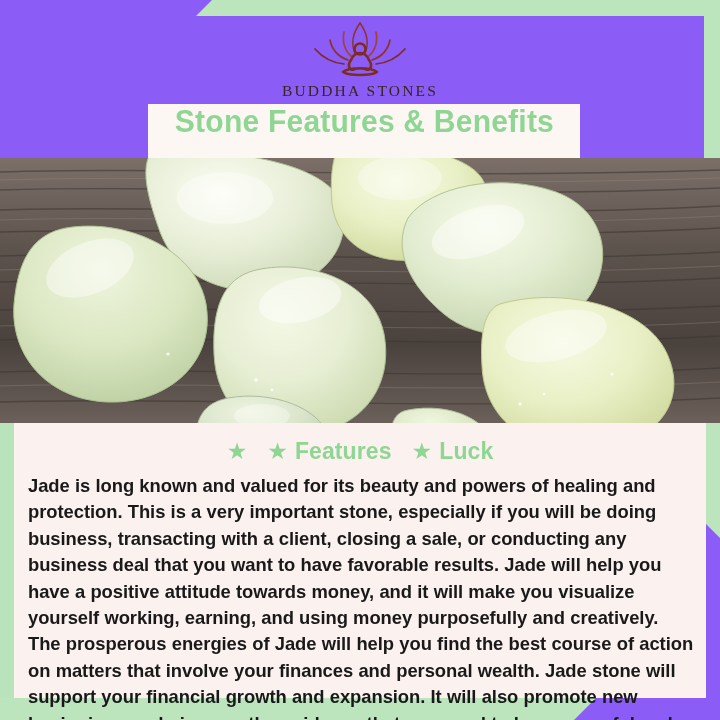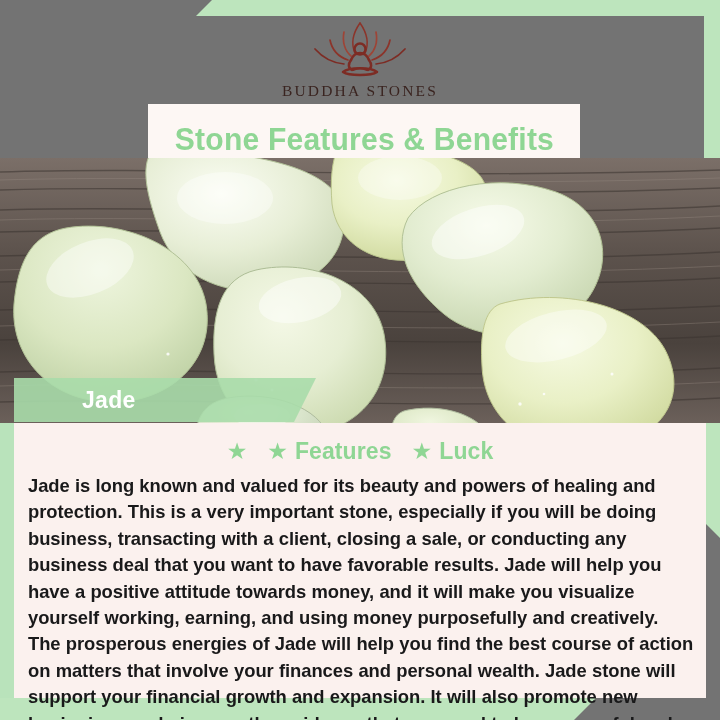--- a/index.html
+++ b/index.html
@@ -10,21 +10,21 @@
   }
   body {
     font-family: "Liberation Sans", sans-serif;
   }
 
   .card {
     position: relative;
     width: 720px;
     height: 720px;
     overflow: hidden;
-    background: #737373;
+    background: #8b5cf6;
   }
 
   
   .frame-top {
     position: absolute;
     top: 0;
     left: 196px;
     width: 524px;
     height: 16px;
     background: #bde5bd;
@@ -85,21 +85,21 @@
 
   
   .title-band {
     position: absolute;
     top: 104px;
     left: 148px;
     width: 432px;
     height: 54px;
     background: #fdf7f4;
     display: flex;
-    align-items: flex-end;
+    align-items: flex-start;
     justify-content: center;
   }
   .title-text {
     font-family: "Liberation Sans Narrow", "Liberation Sans", sans-serif;
     font-weight: bold;
     font-size: 31px;
     letter-spacing: 0.2px;
     color: #8fd694;
     white-space: nowrap;
     transform: scaleX(0.97);
@@ -335,23 +335,20 @@
         <circle cx="256" cy="222" r="1.8"></circle>
         <circle cx="272" cy="232" r="1.4"></circle>
         <circle cx="168" cy="196" r="1.6"></circle>
         <circle cx="520" cy="246" r="1.7"></circle>
         <circle cx="544" cy="236" r="1.3"></circle>
         <circle cx="612" cy="216" r="1.5"></circle>
       </g>
     </svg>
   </div>
 
-  <div class="jade-band">
-    <span class="jade-text">Jade</span>
-  </div>
 
   <div class="content">
 
     <div class="keywords">
       <span class="kw">
         <span class="kw-star">★</span>
       </span>
       <span class="kw">
         <span class="kw-star">★</span>
         <span class="kw-label">Features</span>

